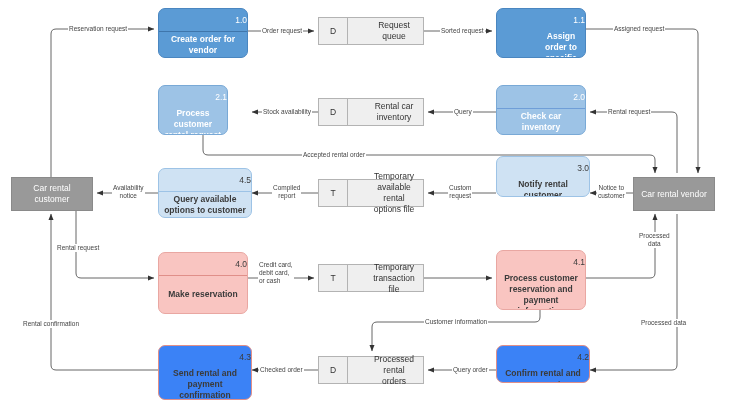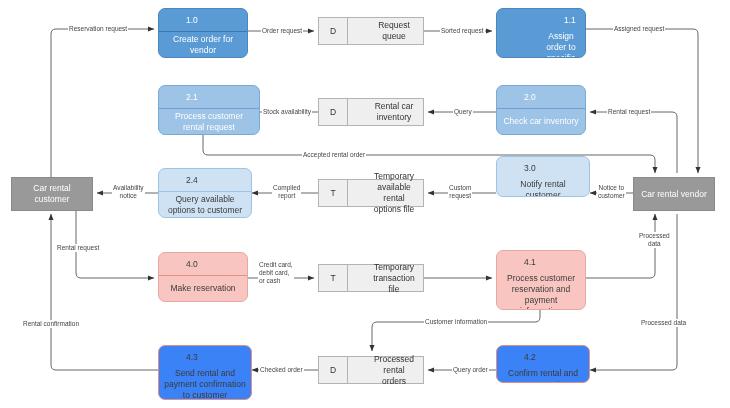--- a/index.html
+++ b/index.html
@@ -4,23 +4,23 @@
 <style>
   html,body{margin:0;padding:0;background:#ffffff;}
   body{font-family:"Liberation Sans","DejaVu Sans",sans-serif;}
   #canvas{position:relative;width:730px;height:408px;overflow:hidden;background:#fff;}
   svg.edges{position:absolute;left:0;top:0;width:730px;height:408px;pointer-events:none;}
 
   .node{position:absolute;box-sizing:border-box;}
 
   
   .process{border:1px solid #6f9ed8;border-radius:7px;overflow:hidden;display:flex;flex-direction:column;}
-  .process .pid{height:22px;line-height:22px;text-align:left;font-size:8.5px;color:#ffffff;margin-left:27px;}
+  .process .pid{height:22px;line-height:22px;text-align:right;font-size:8.5px;color:#ffffff;}
   .process .pname{flex:1;display:flex;align-items:center;justify-content:center;text-align:center;
-                  font-size:8.5px;line-height:11px;padding:0 5px;color:#ffffff;}
+                  font-size:8.5px;line-height:11px;padding:0 5px;color:#ffffff;font-weight:bold;}
   .process .sep{height:1px;background:#6f9ed8;}
 
   .p-blue{background:#5b9bd5;border-color:#4a86c0;}
   .p-blue .sep{background:#3f76ab;}
   .p-lblue{background:#9dc3e6;border-color:#79a9d6;}
   .p-lblue .sep{background:#6f9ed8;}
   .p-lblue2{background:#cfe2f3;border-color:#9dc3e6;}
   .p-lblue2 .pid,.p-lblue2 .pname{color:#3b3b3b;}
   .p-lblue2 .sep{background:#9dc3e6;}
   .p-pink{background:#f9c5c1;border-color:#e9a7a2;}
@@ -117,48 +117,48 @@
 vendor</div>
   </div>
 
   <div class="node process p-blue" style="left:496px;top:8px;width:90px;height:50px;padding-left:40px;">
     <div class="pid">1.1</div>
     <div class="sep"></div>
     <div class="pname" style="white-space:pre-line">Assign order to
 specific vendor</div>
   </div>
 
-  <div class="node process p-lblue" style="left:158px;top:85px;width:102px;height:50px;">
+  <div class="node process p-lblue" style="left:158px;top:85px;width:70px;height:50px;">
     <div class="pid">2.1</div>
     <div class="sep"></div>
     <div class="pname" style="white-space:pre-line">Process customer
 rental request</div>
   </div>
 
   <div class="node process p-lblue" style="left:496px;top:85px;width:90px;height:50px;">
     <div class="pid">2.0</div>
     <div class="sep"></div>
     <div class="pname" style="white-space:pre-line">Check car inventory</div>
   </div>
 
   <div class="node process p-lblue2" style="left:158px;top:168px;width:94px;height:50px;">
-    <div class="pid">2.4</div>
+    <div class="pid">4.5</div>
     <div class="sep"></div>
     <div class="pname" style="white-space:pre-line">Query available
 options to customer</div>
   </div>
 
   <div class="node process p-lblue2" style="left:496px;top:156px;width:94px;height:41px;">
     <div class="pid">3.0</div>
     <div class="sep"></div>
     <div class="pname" style="white-space:pre-line">Notify rental customer
 of availability</div>
   </div>
 
-  <div class="node process p-pink" style="left:158px;top:252px;width:90px;height:50px;">
+  <div class="node process p-pink" style="left:158px;top:252px;width:90px;height:62px;">
     <div class="pid">4.0</div>
     <div class="sep"></div>
     <div class="pname" style="white-space:pre-line">Make reservation</div>
   </div>
 
   <div class="node process p-pink" style="left:496px;top:250px;width:90px;height:60px;">
     <div class="pid">4.1</div>
     <div class="sep"></div>
     <div class="pname" style="white-space:pre-line">Process customer
 reservation and

